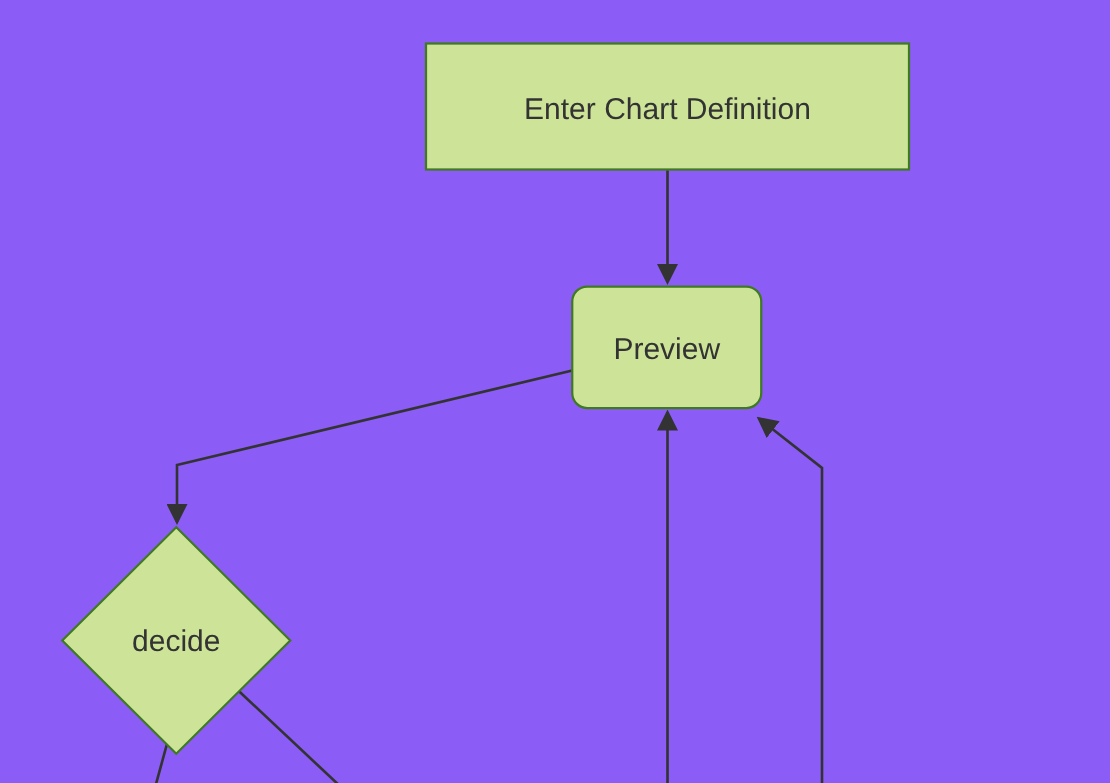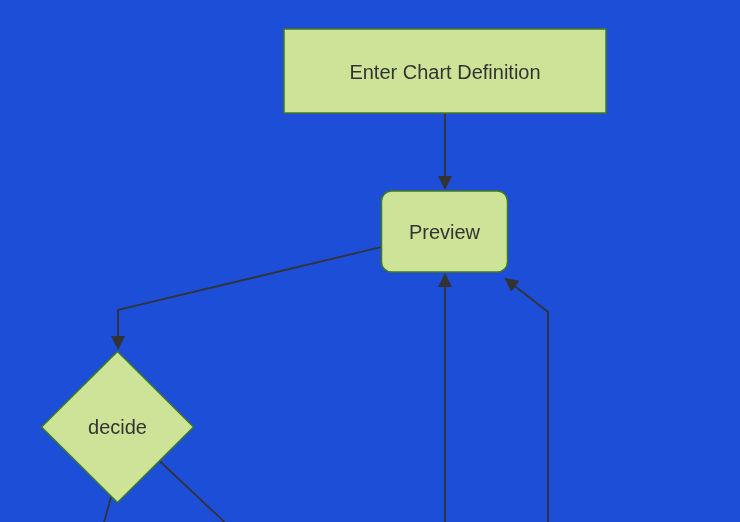--- a/index.html
+++ b/index.html
@@ -4,21 +4,21 @@
 <style>
   html, body {
     margin: 0;
     padding: 0;
     background: #ffffff;
   }
   .canvas {
     position: relative;
     width: 740px;
     height: 522px;
-    background: #1d4ed8;
+    background: #8b5cf6;
     overflow: hidden;
     font-family: "Liberation Sans", "DejaVu Sans", sans-serif;
   }
   svg { display: block; }
   .node-label {
     font-family: "Liberation Sans", "DejaVu Sans", sans-serif;
     font-size: 20px;
     text-anchor: middle;
   }
   .edge {

